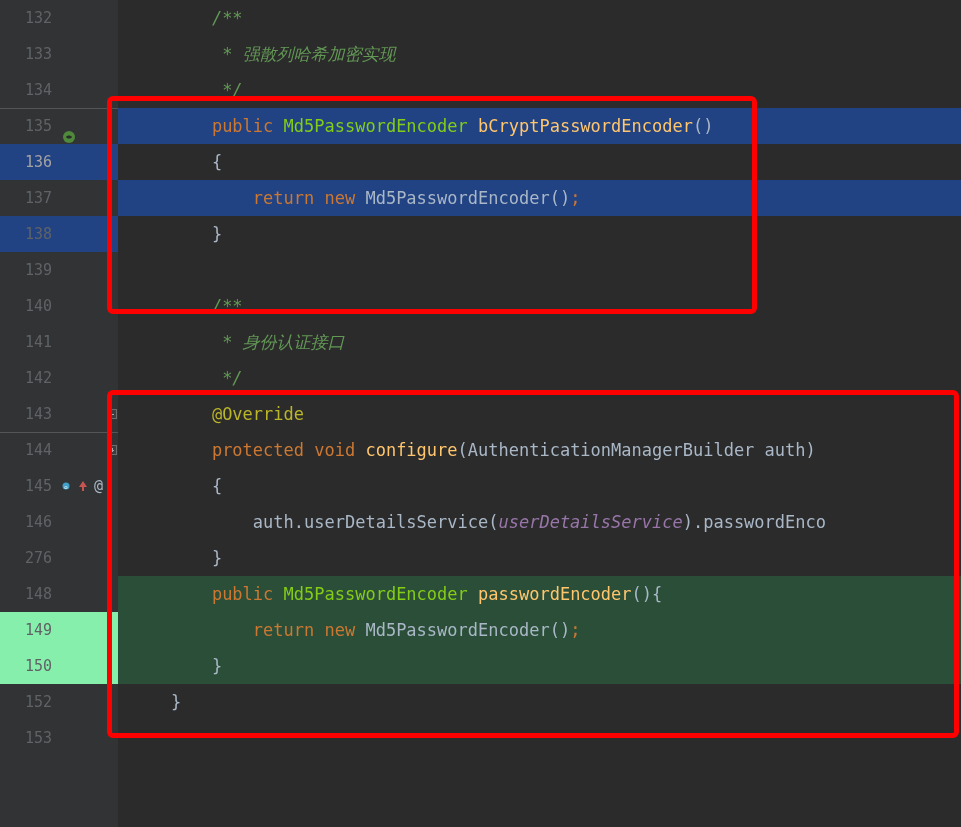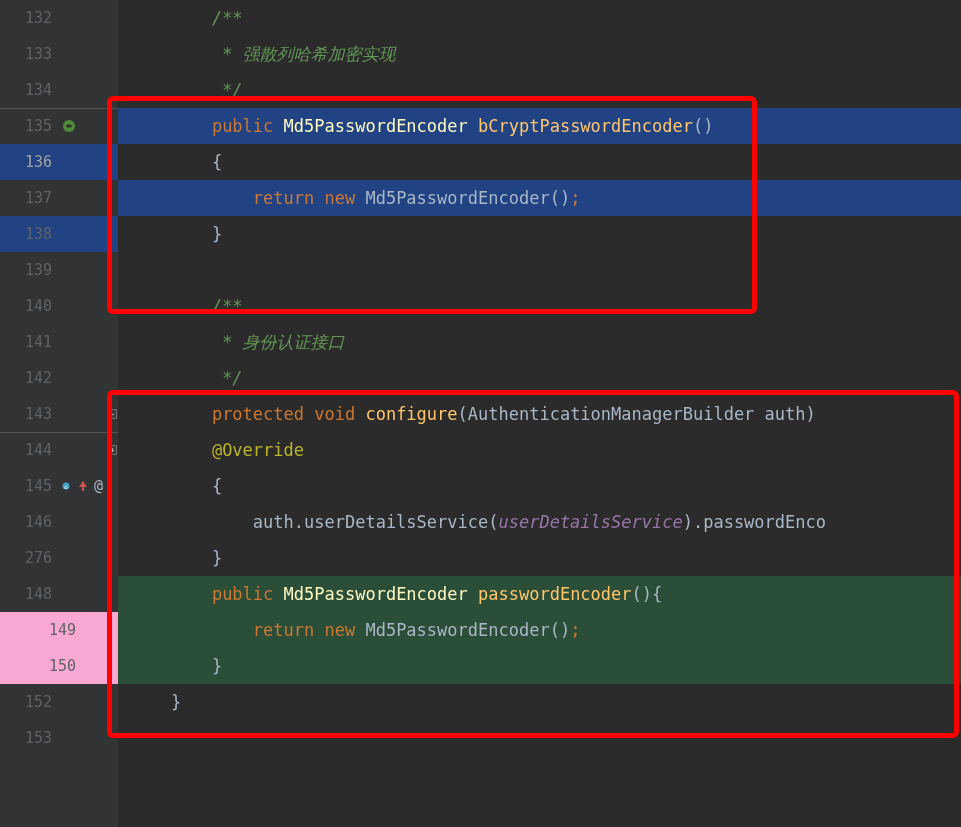--- a/index.html
+++ b/index.html
@@ -20,21 +20,21 @@
   .gutter {
     width: 118px;
     flex: none;
     background: #313335;
     position: relative;
     z-index: 2;
   }
   .gutter .gutter-row {
     height: 36px;
     display: flex;
-    align-items: center;
+    align-items: flex-end;
   }
   .gutter .ln {
     width: 56px;
     text-align: right;
     color: #606366;
     font-size: 15px;
     padding-right: 4px;
     flex: none;
   }
   .gutter .ln.caret-line { color: #a4a3a3; }
@@ -52,25 +52,25 @@
   }
   .code-line {
     height: 36px;
     white-space: pre;
     padding-left: 12px;
     position: relative;
   }
   .hl-blue { background: #214283; }
   .hl-green { background: #2a4e37; }
   .gutter .gutter-row.row-blue { background: #214283; }
-  .gutter .gutter-row.row-green { background: #f9a8d4; padding-left: 24px; }
+  .gutter .gutter-row.row-green { background: #86efac; }
   .tk-doccomment { color: #629755; font-style: italic; }
   .tk-annotation { color: #bbb529; }
   .tk-keyword { color: #cc7832; }
-  .tk-type { color: #fef9c3; }
+  .tk-type { color: #84cc16; }
   .tk-method { color: #ffc66d; }
   .tk-param { color: #9876aa; font-style: italic; text-align: right; }
   .tk-punct { color: #cc7832; }
   .tk-plain { color: #a9b7c6; }
 
   
   .red-box {
     position: absolute;
     border: 5px solid #ff0000;
     border-radius: 6px;
@@ -225,22 +225,22 @@
       <div class="code-line"><span>        </span><span class="tk-doccomment"> * 强散列哈希加密实现</span></div>
       <div class="code-line"><span>        </span><span class="tk-doccomment"> */</span></div>
       <div class="code-line hl-blue"><span>        </span><span class="tk-keyword">public </span><span class="tk-type">Md5PasswordEncoder </span><span class="tk-method">bCryptPasswordEncoder</span><span class="tk-plain">()</span></div>
       <div class="code-line"><span>        </span><span class="tk-plain">{</span></div>
       <div class="code-line hl-blue"><span>            </span><span class="tk-keyword">return new </span><span class="tk-plain">Md5PasswordEncoder()</span><span class="tk-punct">;</span></div>
       <div class="code-line"><span>        </span><span class="tk-plain">}</span></div>
       <div class="code-line"></div>
       <div class="code-line"><span>        </span><span class="tk-doccomment">/**</span></div>
       <div class="code-line"><span>        </span><span class="tk-doccomment"> * 身份认证接口</span></div>
       <div class="code-line"><span>        </span><span class="tk-doccomment"> */</span></div>
+      <div class="code-line"><span>        </span><span class="tk-annotation">@Override</span></div>
       <div class="code-line"><span>        </span><span class="tk-keyword">protected void </span><span class="tk-method">configure</span><span class="tk-plain">(AuthenticationManagerBuilder auth)</span></div>
-      <div class="code-line"><span>        </span><span class="tk-annotation">@Override</span></div>
       <div class="code-line"><span>        </span><span class="tk-plain">{</span></div>
       <div class="code-line"><span>            </span><span class="tk-plain">auth.userDetailsService(</span><span class="tk-param">userDetailsService</span><span class="tk-plain">).passwordEnco</span></div>
       <div class="code-line"><span>        </span><span class="tk-plain">}</span></div>
       <div class="code-line hl-green"><span>        </span><span class="tk-keyword">public </span><span class="tk-type">Md5PasswordEncoder </span><span class="tk-method">passwordEncoder</span><span class="tk-plain">(){</span></div>
       <div class="code-line hl-green"><span>            </span><span class="tk-keyword">return new </span><span class="tk-plain">Md5PasswordEncoder()</span><span class="tk-punct">;</span></div>
       <div class="code-line hl-green"><span>        </span><span class="tk-plain">}</span></div>
       <div class="code-line"><span>    </span><span class="tk-plain">}</span></div>
       <div class="code-line"></div>
     </div>
 </div>

